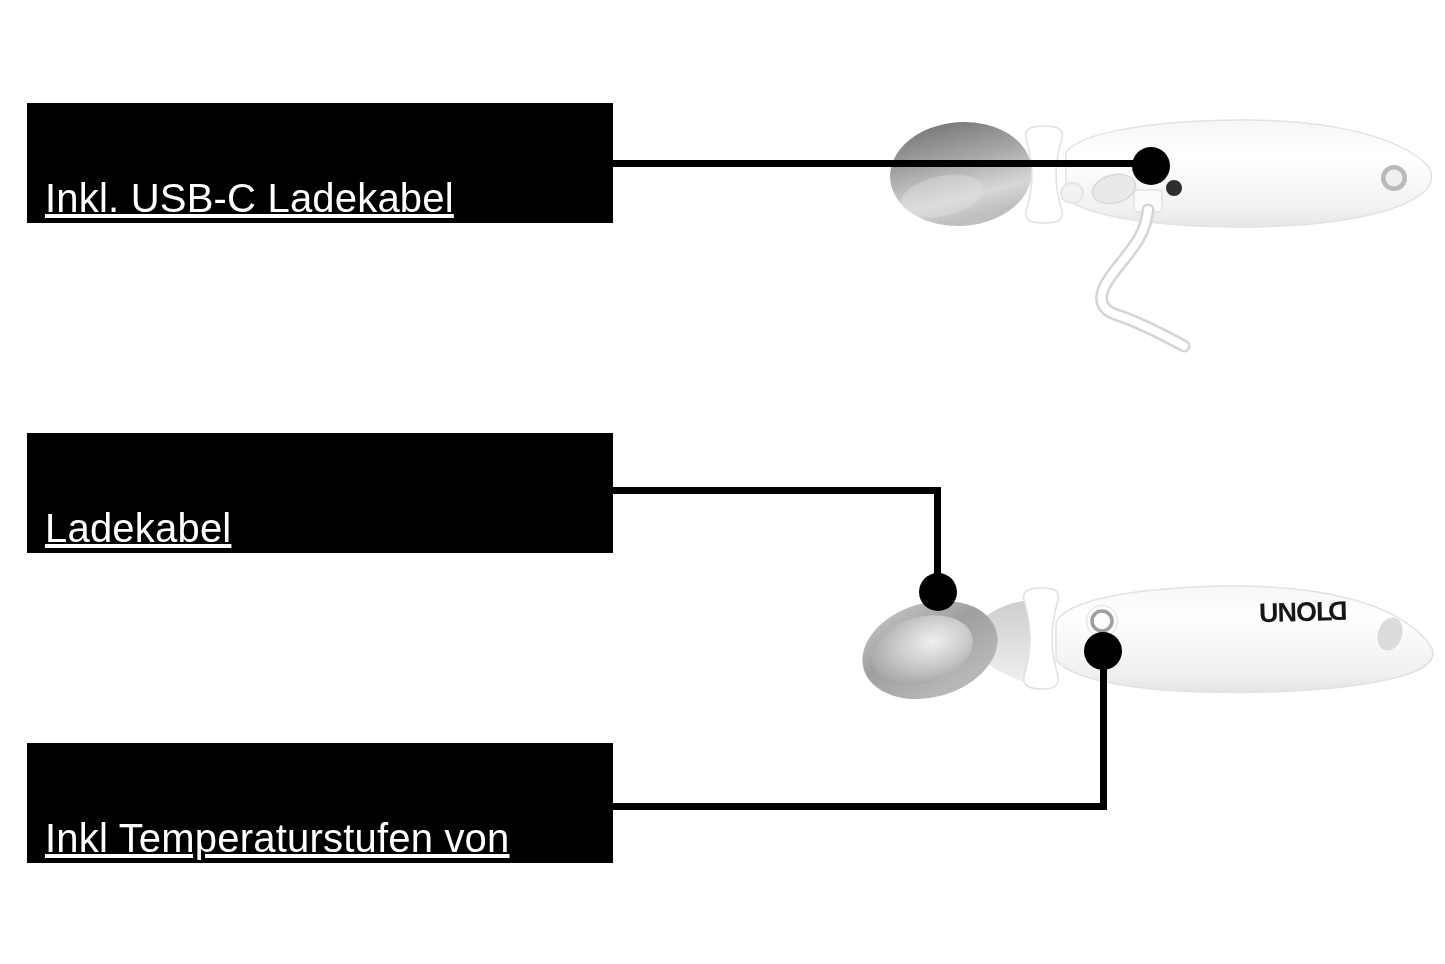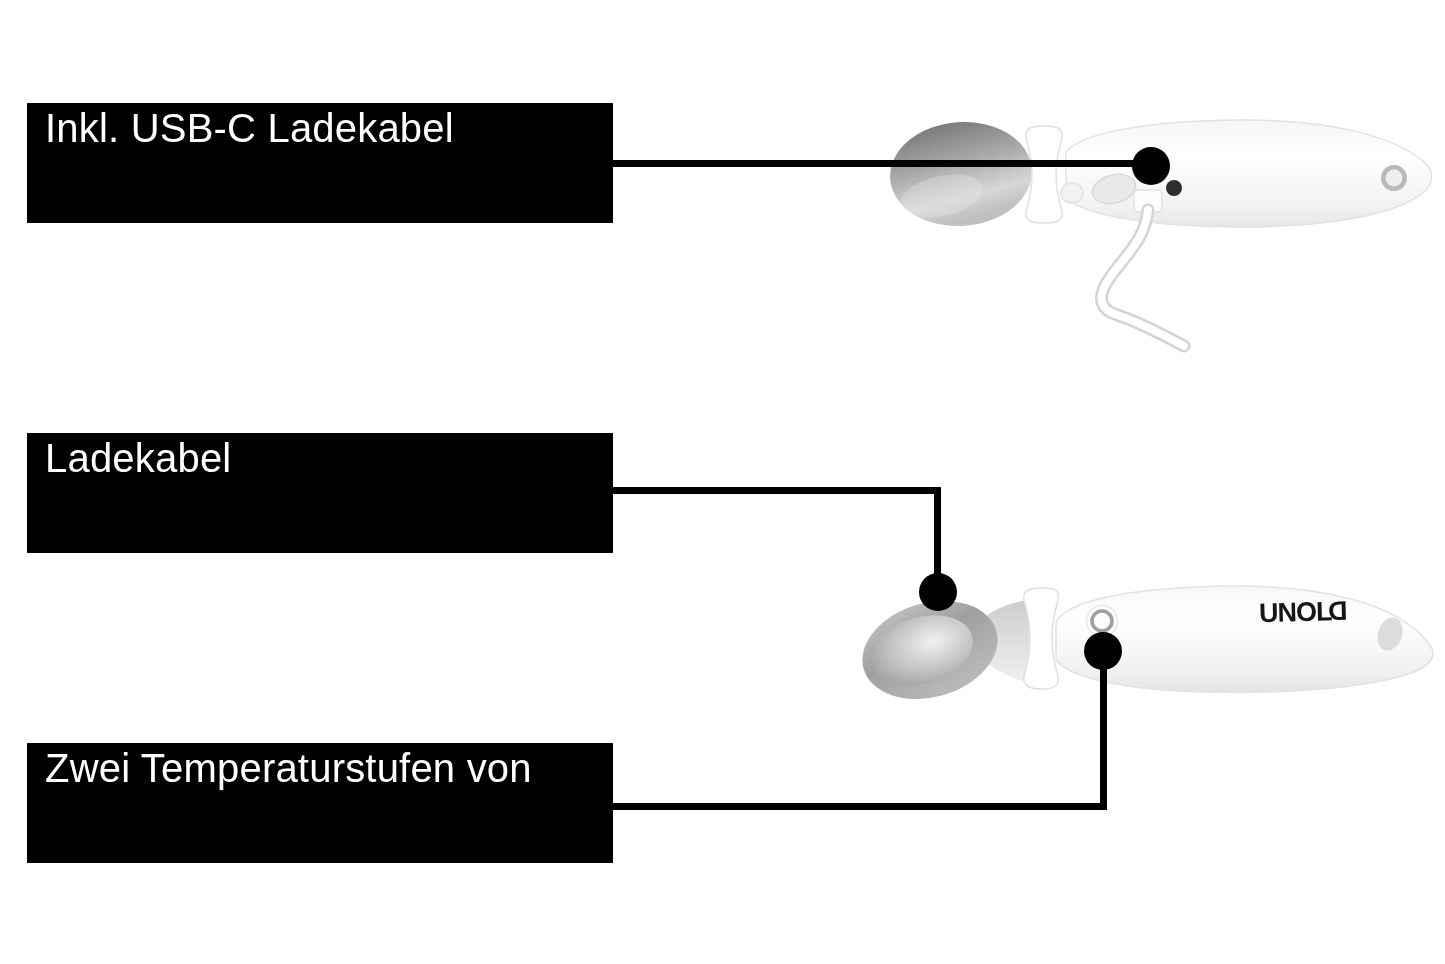--- a/index.html
+++ b/index.html
@@ -4,22 +4,22 @@
 <style>
   html,body{margin:0;padding:0;background:#fff;}
   .stage{
     position:relative;width:1445px;height:964px;background:#ffffff;
     font-family:"Liberation Sans",sans-serif;overflow:hidden;
   }
   
   .callout-box{
     position:absolute;left:27px;width:586px;height:120px;
     background:#000;color:#fff;box-sizing:border-box;
-    display:flex;flex-direction:column;justify-content:flex-start;
-    padding-left:18px;z-index:30;
+    display:flex;flex-direction:column;justify-content:flex-end;
+    padding-left:18px;z-index:30;text-decoration:underline;
   }
   .callout-box .line{
     display:block;font-size:40px;line-height:50px;font-weight:400;
     white-space:nowrap;letter-spacing:0.2px;
   }
   #box-usb{top:103px;}
   #box-ceramic{top:433px;}
   #box-temp{top:743px;}
   
   .hline,.vline{position:absolute;background:#000;z-index:20;}
@@ -155,16 +155,16 @@
 
   <div id="box-usb" class="callout-box">
     <span class="line">Inkl. USB-C Ladekabel</span>
   </div>
 
   <div id="box-ceramic" class="callout-box">
     <span class="line">Ladekabel</span>
   </div>
 
   <div id="box-temp" class="callout-box">
-    <span class="line">Zwei Temperaturstufen von</span>
+    <span class="line">Inkl Temperaturstufen von</span>
   </div>
 
 </div>
 
 </body></html>

